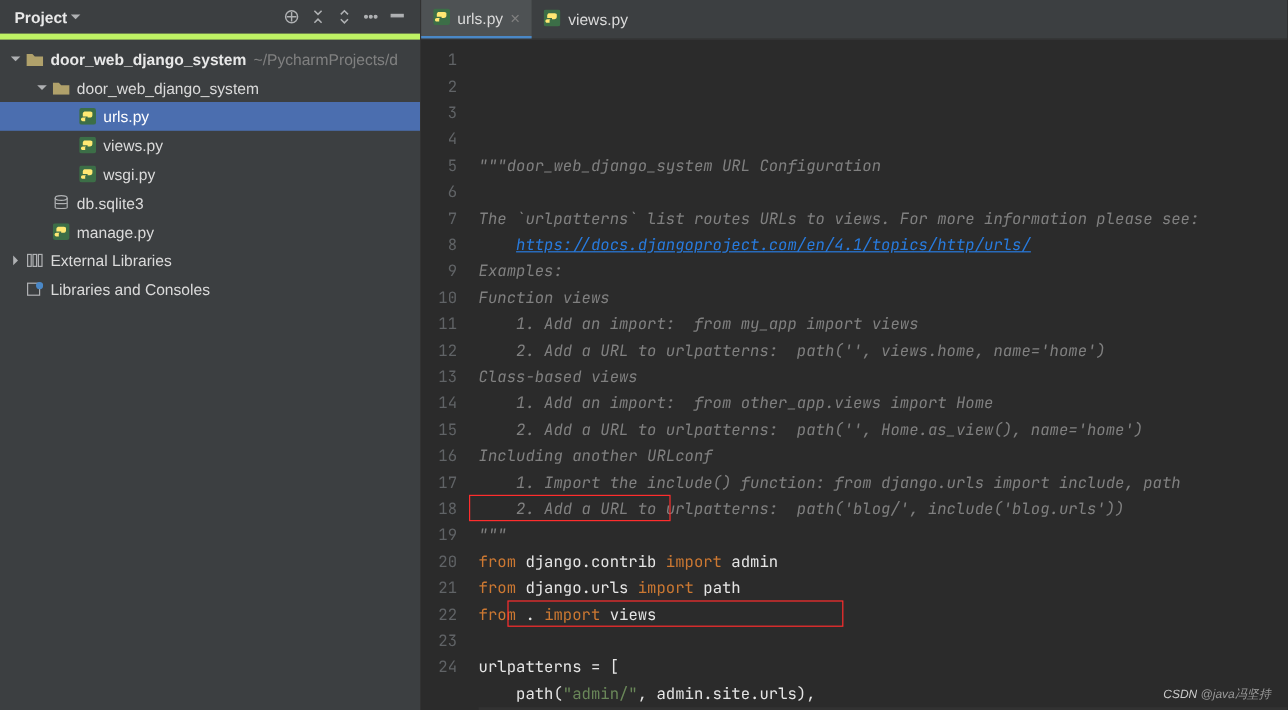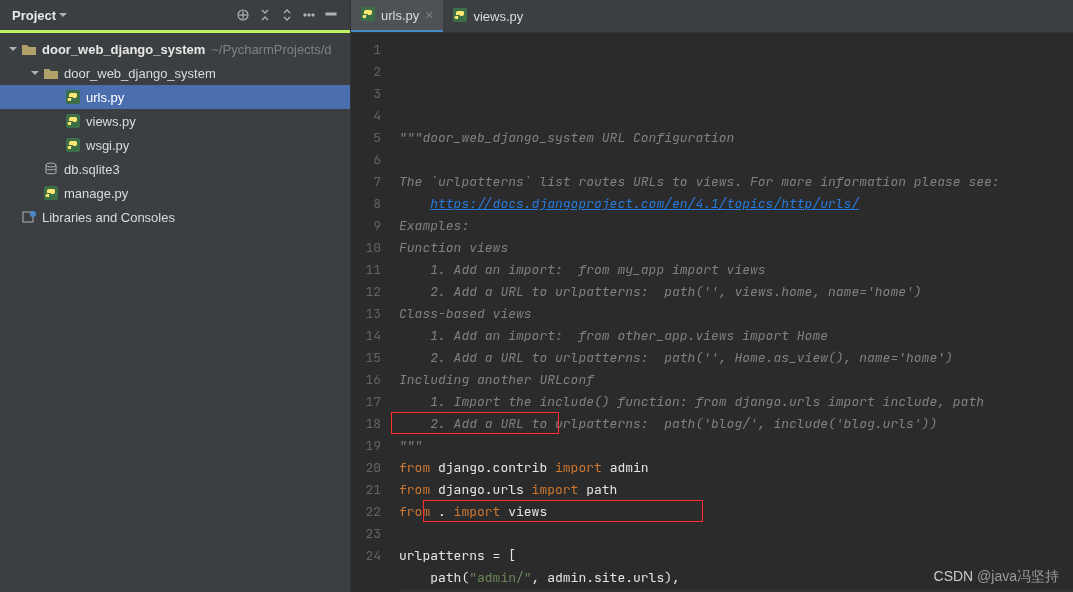--- a/index.html
+++ b/index.html
@@ -18,21 +18,21 @@
   background: #3c3f41;
   border-right: 1px solid #323232;
   display: flex;
   flex-direction: column;
 }
 .sb-header {
   display: flex;
   align-items: center;
   height: 33px;
   padding: 0 8px;
-  border-bottom: 3px solid #bef264;
+  border-bottom: 5px solid #bef264;
 }
 .sb-title { color: #e8e8e8; font-weight: 600; padding-left: 4px; }
 .sb-chev { margin-left: 2px; fill: #afb1b3; }
 .sb-spacer { flex: 1; }
 .sb-ico { width: 22px; height: 22px; display: inline-flex; align-items: center; justify-content: center; cursor: pointer; fill: #afb1b3; stroke: #afb1b3; }
 .tree { flex: 1; padding-top: 4px; overflow: auto; }
 .row {
   display: flex;
   align-items: center;
   height: 24px;
@@ -108,21 +108,22 @@
 .kw { color: #cc7832; }
 .id { color: #e5e5e5; }
 .str { color: #6a8759; }
 .hl-red { position: absolute; border: 1px solid #ff2d2d; pointer-events: none; }
 .caret-line { background: #323232; }
 .watermark {
   position: absolute;
   bottom: 6px;
   right: 14px;
   color: #9a9a9a;
-  font-size: 14px;
+  font-size: 10px;
+  font-style: italic;
 }
 .watermark b { color: #c9c9c9; font-weight: 400; }
 </style>
 </head>
 <body>
 
 <div class="sidebar">
   <div class="sb-header">
     <span class="sb-title">Project</span>
     <svg class="sb-chev" width="10" height="10">
@@ -236,20 +237,35 @@
           <span class="ico">
             <svg width="14" height="14">
               <rect class="py-ico-bg" x="0" y="0" width="14" height="14" rx="2"></rect>
               <path class="py-ico-fg" d="M5 3 C3 3 3 5 3 5 L3 7 L7 7 L7 8 L3 8 C1 8 1 11 3 11 L5 11 L5 9 C5 8 6 8 6 8 L9 8 C11 8 11 6 11 6 L11 4 C11 3 9 3 9 3 Z"></path>
             </svg>
           </span>
           <span class="lbl">manage.py</span>
         </div>
       </div>
 
+    <div class="row" style="--pad:6px">
+      <span class="arr">
+          <svg width="10" height="10">
+            <path d="M3 1 L7 5 L3 9 Z"></path>
+          </svg>
+        </span>
+      <span class="ico">
+          <svg width="14" height="12">
+            <rect class="lib-ico" x="1" y="1" width="3" height="10"></rect>
+            <rect class="lib-ico" x="5.5" y="1" width="3" height="10"></rect>
+            <rect class="lib-ico" x="10" y="1" width="3" height="10"></rect>
+          </svg>
+        </span>
+      <span class="lbl">External Libraries</span>
+    </div>
     <div class="row" style="--pad:6px">
       <span class="arr"></span>
       <span class="ico">
           <svg width="14" height="12">
             <rect class="lib-ico" x="1" y="1" width="10" height="10"></rect>
             <circle class="badge-circle" cx="11" cy="3" r="3"></circle>
           </svg>
         </span>
       <span class="lbl">Libraries and Consoles</span>
     </div>

